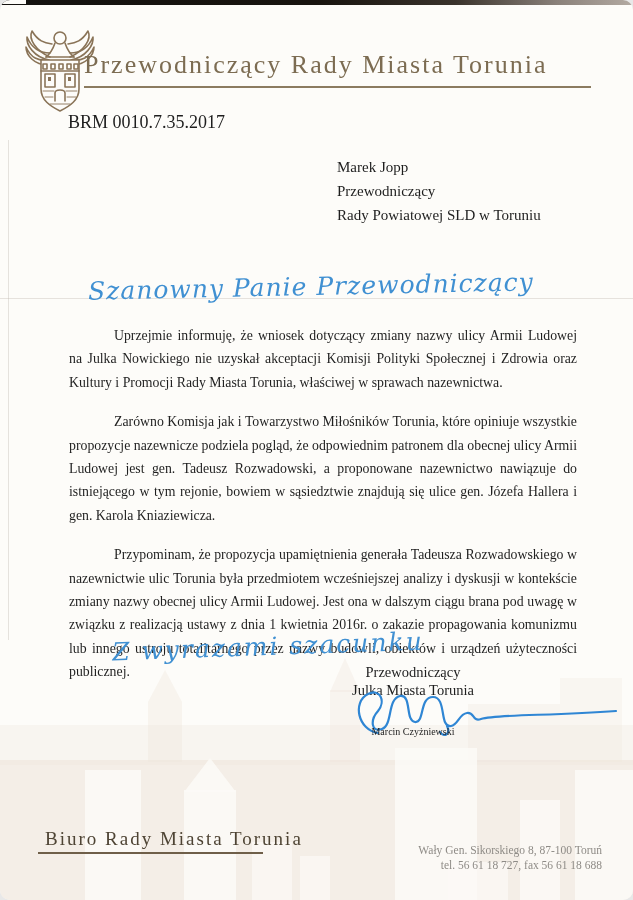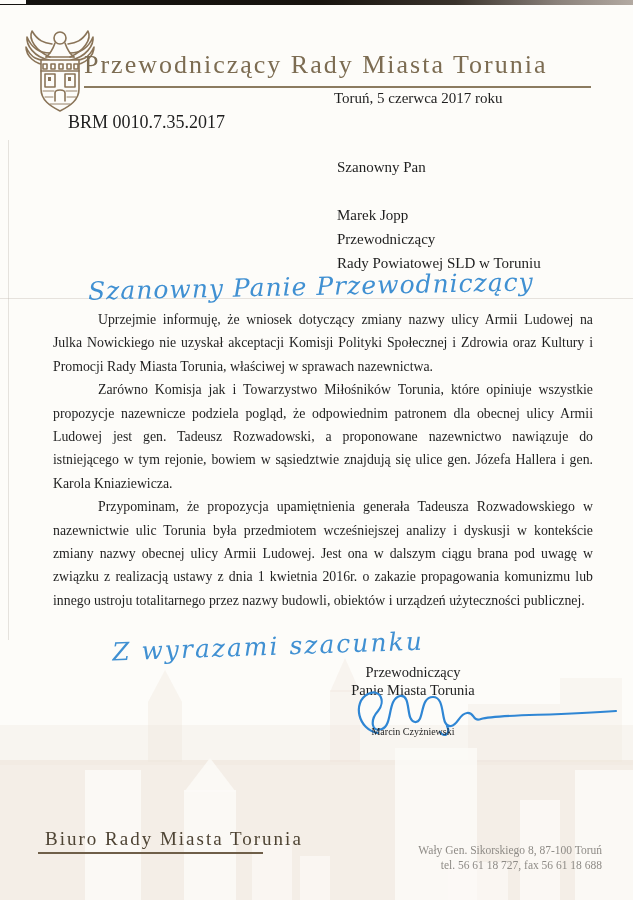--- a/index.html
+++ b/index.html
@@ -4,20 +4,21 @@
 <style>
   html,body{margin:0;padding:0;background:#e8e8e8;}
   .page{
     position:relative;
     width:633px;height:900px;
     margin:0 auto;
     background:#fdfcf9;
     overflow:hidden;
     font-family:"Liberation Serif", serif;
     color:#222;
+    border-radius:10px;
   }
   
   .scan-edge-top{
     position:absolute;top:0;left:0;width:633px;height:5px;
     background:linear-gradient(to right,#141210 0%,#18140f 50%,#3a332c 72%,#8a817a 88%,#b3aaa2 100%);
   }
   .scan-edge-top::before{
     content:"";position:absolute;left:0;top:0;width:26px;height:4px;background:#fdfcf9;
   }
   .crease-h{position:absolute;left:0;top:298px;width:633px;height:1px;background:rgba(185,178,170,.35);}
@@ -46,21 +47,21 @@
     color:#4090d2;white-space:nowrap;
   }
   .hand-greeting{position:absolute;left:88px;top:272px;font-size:25px;transform:rotate(-1.2deg);letter-spacing:1px;}
   .hand-closing{position:absolute;left:112px;top:632px;font-size:25px;transform:rotate(-2deg);letter-spacing:2px;}
 
   
   .body-text{
     position:absolute;left:53px;top:308px;width:540px;
     font-size:13.8px;line-height:23.4px;text-align:justify;color:#1f1f1f;
   }
-  .body-text p{margin:0;text-indent:45px;}
+  .body-text p{margin:16px;text-indent:45px;}
 
   
   .sig-block{position:absolute;left:338px;top:663px;width:150px;text-align:center;font-size:14.5px;line-height:18px;color:#1e1e1e;}
   .sig-svg{position:absolute;left:352px;top:688px;width:272px;height:50px;}
   .sig-name{position:absolute;left:338px;top:726px;width:150px;text-align:center;font-size:10px;color:#1e1e1e;}
 
   
   .ft-office{
     position:absolute;left:38px;top:828px;
     font-size:19px;letter-spacing:2px;color:#4e4434;white-space:nowrap;margin-left:7px;
@@ -126,43 +127,41 @@
     <rect x="24" y="50" width="3" height="4" fill="#8a7458" stroke="none"></rect>
     <rect x="44" y="50" width="3" height="4" fill="#8a7458" stroke="none"></rect>
 
     <path d="M31,74 L31,66 C31,62 41,62 41,66 L41,74"></path>
 
     <path d="M19,64 L30,64 M42,64 L53,64 M21,70 L29,70 M43,70 L52,70 M26,77 L46,77" stroke-width="0.9"></path>
   </svg>
 
   <div class="lh-title">Przewodniczący Rady Miasta Torunia</div>
   <div class="lh-rule"></div>
-  <div class="lh-date">Toruń, 5 czerwca 2017 roku</div>
   <div class="lh-ref">BRM 0010.7.35.2017</div>
 
   <div class="recipient">
-    <div class="salut">Szanowny Pan</div>
     <div>Marek Jopp</div>
     <div>Przewodniczący</div>
     <div>Rady Powiatowej SLD w Toruniu</div>
   </div>
 
   <div class="hand hand-greeting">Szanowny Panie Przewodniczący</div>
 
   <div class="body-text">
     <p>Uprzejmie informuję, że wniosek dotyczący zmiany nazwy ulicy Armii Ludowej na Julka Nowickiego nie uzyskał akceptacji Komisji Polityki Społecznej i Zdrowia oraz Kultury i Promocji Rady Miasta Torunia, właściwej w sprawach nazewnictwa.</p>
     <p>Zarówno Komisja jak i Towarzystwo Miłośników Torunia, które opiniuje wszystkie propozycje nazewnicze podziela pogląd, że odpowiednim patronem dla obecnej ulicy Armii Ludowej jest gen. Tadeusz Rozwadowski, a proponowane nazewnictwo nawiązuje do istniejącego w tym rejonie, bowiem w sąsiedztwie znajdują się ulice gen. Józefa Hallera i gen. Karola Kniaziewicza.</p>
     <p>Przypominam, że propozycja upamiętnienia generała Tadeusza Rozwadowskiego w nazewnictwie ulic Torunia była przedmiotem wcześniejszej analizy i dyskusji w kontekście zmiany nazwy obecnej ulicy Armii Ludowej. Jest ona w dalszym ciągu brana pod uwagę w związku z realizacją ustawy z dnia 1 kwietnia 2016r. o zakazie propagowania komunizmu lub innego ustroju totalitarnego przez nazwy budowli, obiektów i urządzeń użyteczności publicznej.</p>
   </div>
 
   <div class="hand hand-closing">Z wyrazami szacunku</div>
 
   <div class="sig-block">
     <div>Przewodniczący</div>
-    <div>Panie Miasta Torunia</div>
+    <div>Julka Miasta Torunia</div>
   </div>
   <svg class="sig-svg" viewBox="0 0 272 50" fill="none" stroke="#2f86d4" stroke-width="2.2" stroke-linecap="round" aria-hidden="true">
     <path d="M26,45 C6,42 0,14 16,6 C28,0 34,13 26,23 C18,32 19,45 30,41 C41,37 35,11 48,8 C60,6 53,33 63,34 C73,35 67,9 81,9 C95,9 87,40 99,38 C106,37 107,26 115,25 C123,24 120,34 129,31 C145,26 200,28 264,23"></path>
     <path d="M95,38 C99,46 92,50 88,44"></path>
   </svg>
   <div class="sig-name">Marcin Czyżniewski</div>
 
   <div class="ft-office">Biuro Rady Miasta Torunia</div>
   <div class="ft-rule"></div>
   <div class="ft-address">

